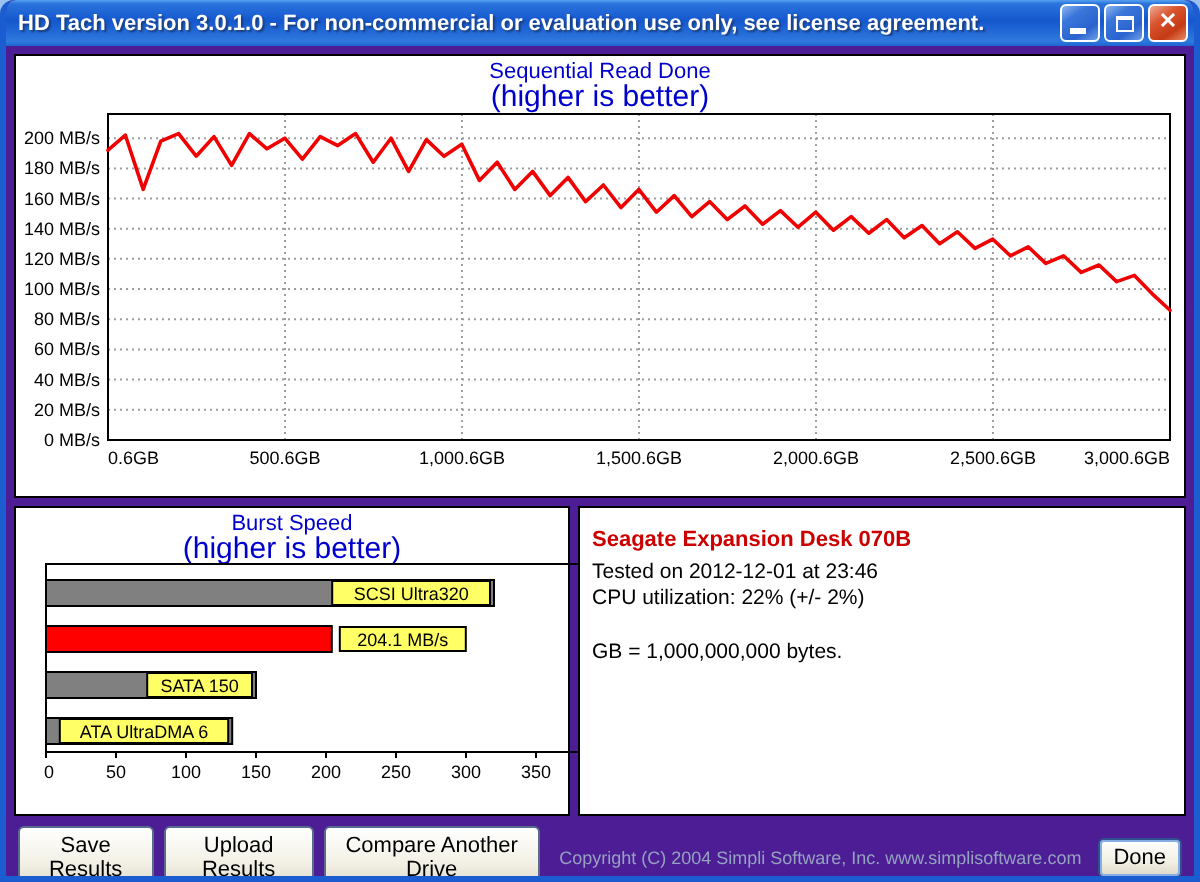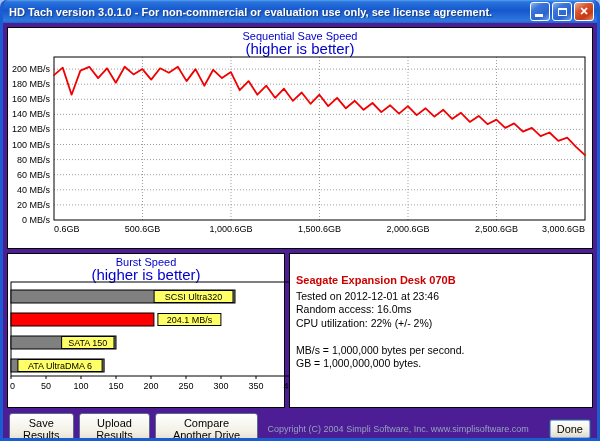--- a/index.html
+++ b/index.html
@@ -20,30 +20,30 @@
   .glyph-min{position:absolute;left:4px;bottom:3px;width:8px;height:3px;background:#fff}
   .glyph-max{width:9px;height:8px;border:1px solid #fff;border-top:2px solid #fff}
   .glyph-close{color:#fff;font-size:11px;font-weight:bold;line-height:1}
   .client{flex:1;padding:4px 4px 0;display:flex;flex-direction:column}
   .panel{background:#fff;border:1px solid #000}
   .seq-panel{height:222px}
   .panel-title{text-align:center;color:#0000cc;font-size:11px;padding-top:2px;line-height:13px}
   .panel-sub{text-align:center;color:#0000cc;font-size:15px;line-height:11px}
   .bottom-row{display:flex;gap:4px;margin-top:4px;height:155px}
   .burst-panel{width:278px;flex:0 0 auto}
-  #burst-chart{margin-left:0}
-  .info-panel{flex:1;padding:20px 6px;font-size:10.5px;line-height:13.5px;color:#000}
+  #burst-chart{margin-left:12px}
+  .info-panel{flex:1;padding:10px 6px;font-size:10.5px;line-height:13.5px;color:#000}
   .info-title{color:#cc0000;font-weight:bold;font-size:11px;margin-bottom:2px}
   .info-line{min-height:13.5px;white-space:nowrap;overflow:hidden}
   .footer{margin-top:auto;display:flex;align-items:center;gap:5px;padding:5px 2px 8px}
   .btn{font-family:"Liberation Sans",sans-serif;font-size:11px;padding:3px 7px;color:#000;
        background:linear-gradient(#ffffff,#f2f0e4 60%,#dcd8c8);border:1px solid #5a6b8c;border-radius:3px}
   .btn.default{border-color:#2f4f8f;box-shadow:inset 0 0 0 1px #86aee4}
   .spacer{flex:1}
-  .copyright{font-size:9px;color:#95a2bf;white-space:nowrap;margin-right:15px}
+  .copyright{font-size:9px;color:#95a2bf;white-space:nowrap;margin-right:3px}
   svg text{font-family:"Liberation Sans",sans-serif}
   .tick{font-size:9px;fill:#000}
   .grid{stroke:#9e9e9e;stroke-width:1;stroke-dasharray:1 2;fill:none}
   .plotbox{fill:none;stroke:#000;stroke-width:1}
   .redline{fill:none;stroke-width:1.8;stroke-linejoin:round;stroke-linecap:round}
   .tag{fill:#ffff66;stroke:#000;stroke-width:1}
   .tagtext{font-size:9px;fill:#000}
 </style>
 </head>
 <body>
@@ -60,21 +60,21 @@
       </div>
       <div class="cap closebg">
         <span class="glyph-close">✕</span>
       </div>
     </div>
   </div>
 
   <div class="client">
 
     <div class="panel seq-panel">
-      <div class="panel-title">Sequential Save Speed</div>
+      <div class="panel-title">Sequential Read Done</div>
       <div class="panel-sub">(higher is better)</div>
       <div id="seq-chart"><svg width="584" height="190">
             <text class="tick" text-anchor="end" x="42" y="169.0">0 MB/s</text>
             <line class="grid" x1="46" y1="150.9" x2="577" y2="150.9"></line>
             <text class="tick" text-anchor="end" x="42" y="153.9">20 MB/s</text>
             <line class="grid" x1="46" y1="135.8" x2="577" y2="135.8"></line>
             <text class="tick" text-anchor="end" x="42" y="138.8">40 MB/s</text>
             <line class="grid" x1="46" y1="120.7" x2="577" y2="120.7"></line>
             <text class="tick" text-anchor="end" x="42" y="123.7">60 MB/s</text>
             <line class="grid" x1="46" y1="105.6" x2="577" y2="105.6"></line>
@@ -143,24 +143,22 @@
               <line x1="248.0" y1="96" x2="248.0" y2="99" stroke="#000"></line>
               <text class="tick" text-anchor="middle" x="248.0" y="109">350</text>
               <line x1="283.0" y1="96" x2="283.0" y2="99" stroke="#000"></line>
               <text class="tick" text-anchor="middle" x="283.0" y="109">400</text>
             </svg></div>
       </div>
 
       <div class="panel info-panel">
         <div class="info-title">Seagate Expansion Desk 070B</div>
         <div class="info-line">Tested on 2012-12-01 at 23:46</div>
-        <div class="info-line">Random access: 16.0ms</div>
         <div class="info-line">CPU utilization: 22% (+/- 2%)</div>
         <div class="info-line"></div>
-        <div class="info-line">MB/s = 1,000,000 bytes per second.</div>
         <div class="info-line">GB = 1,000,000,000 bytes.</div>
       </div>
     </div>
 
     <div class="footer">
       <button class="btn">Save Results</button>
       <button class="btn">Upload Results</button>
       <button class="btn">Compare Another Drive</button>
       <div class="spacer"></div>
       <div class="copyright">Copyright (C) 2004 Simpli Software, Inc. www.simplisoftware.com</div>

